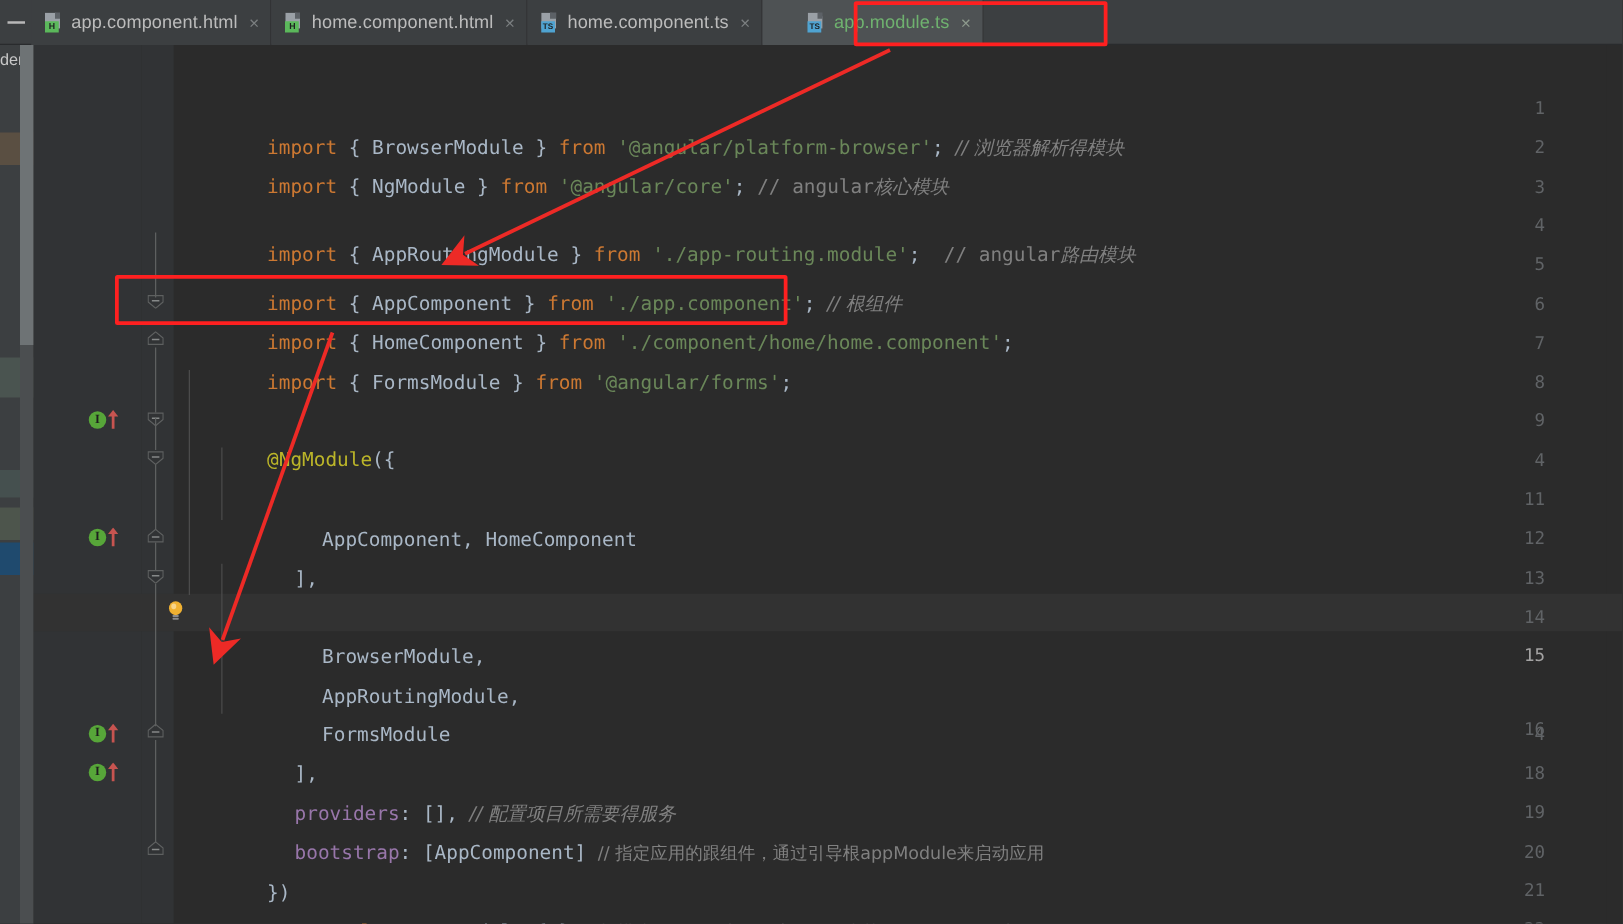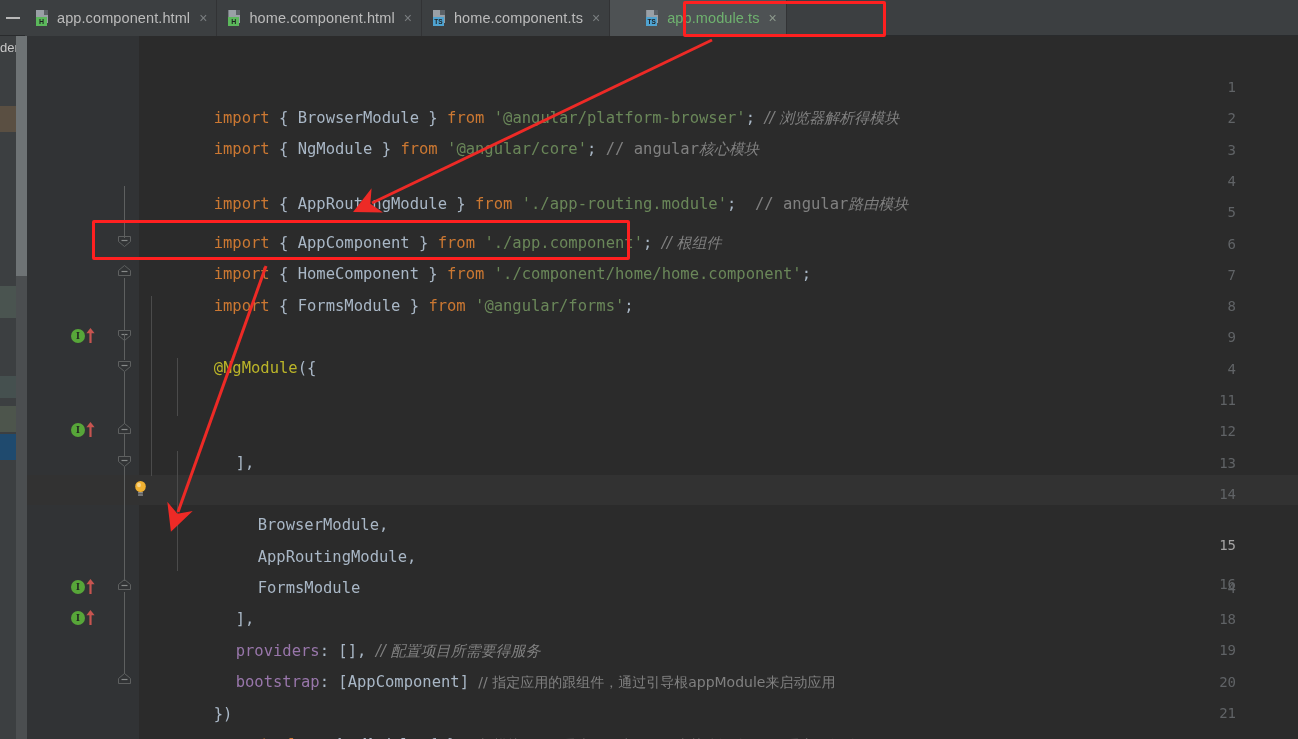--- a/index.html
+++ b/index.html
@@ -180,21 +180,21 @@
   .linenum {
     position: absolute;
     right: 62px;
     width: 40px;
     text-align: right;
     font-family: "DejaVu Sans Mono", monospace;
     font-size: 14px;
     color: #606366;
     line-height: 19px;
   }
-  .linenum.cur { color: #a4a3a3; margin-top: 20px; }
+  .linenum.cur { color: #a4a3a3; }
 
   
   .caretline {
     position: absolute;
     left: 0; right: 0;
     height: 30px;
     background: #323232;
   }
 
   
@@ -532,20 +532,23 @@
         <span class="kw">import</span><span> </span><span class="punc">{</span><span> </span><span class="id">FormsModule</span><span> </span><span class="punc">}</span><span> </span><span class="kw">from</span><span> </span><span class="str">'@angular/forms'</span><span class="punc">;</span>
       </div>
 
       <div class="codeline" style="top:255px;"></div>
 
       <div class="codeline" style="top:286px;">
         <span class="ann">@NgModule</span><span class="punc">({</span>
       </div>
 
 
+      <div class="codeline" style="top:350px;left:44px;">
+        <span class="id">AppComponent, HomeComponent</span>
+      </div>
 
       <div class="codeline" style="top:381px;left:22px;">
         <span class="punc">],</span>
       </div>
 
 
       <div class="codeline" style="top:443px;left:44px;">
         <span class="id">BrowserModule,</span>
       </div>
 

